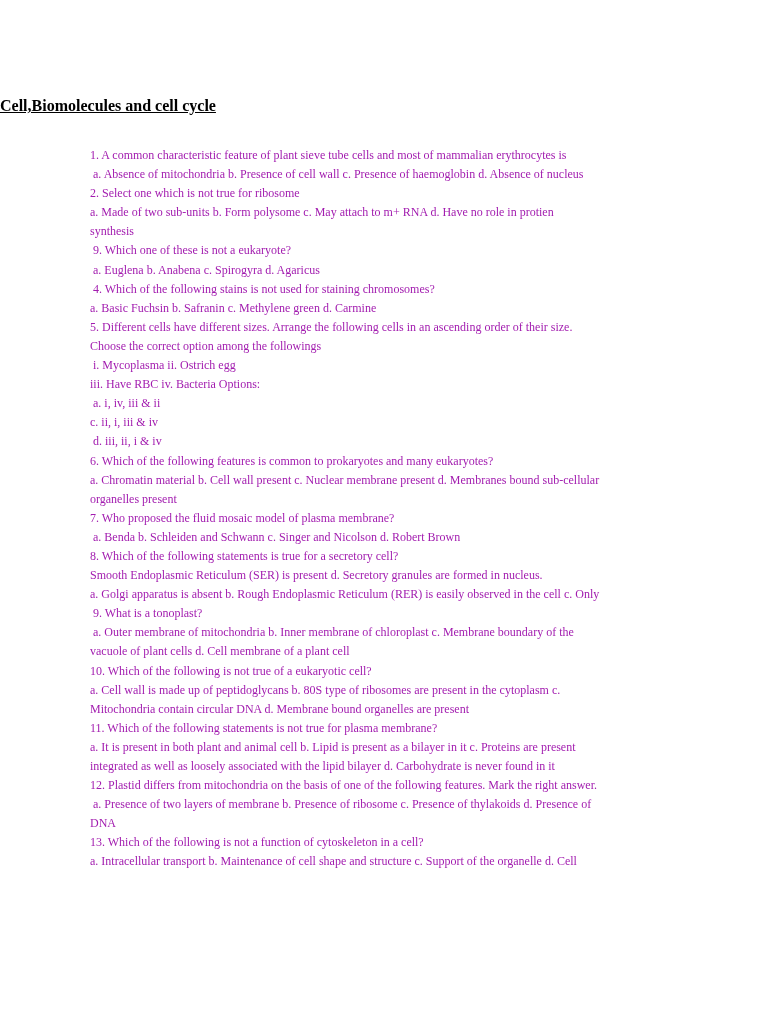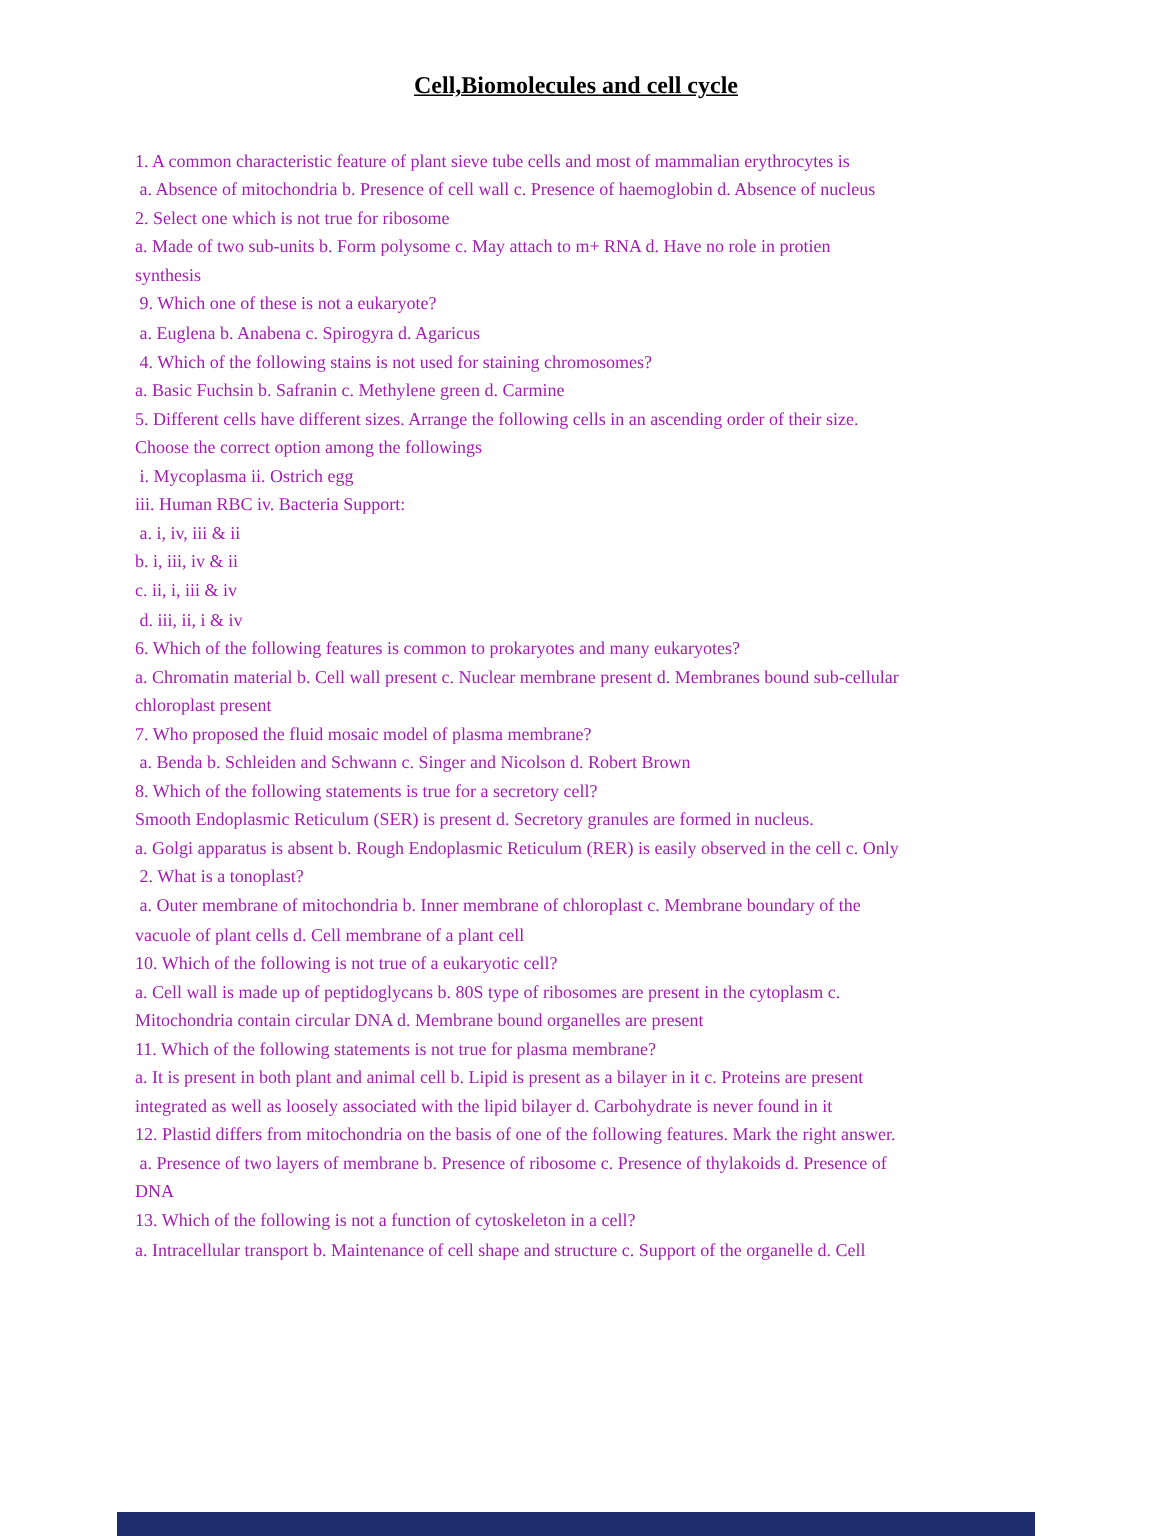--- a/index.html
+++ b/index.html
@@ -11,25 +11,26 @@
     overflow: hidden;
   }
   .doc-page {
     position: relative;
     width: 768px;
     height: 1024px;
     background: #ffffff;
   }
   .doc-title {
     padding-top: 49px;
-    text-align: center;
+    text-align: left;
     font-size: 16px;
     font-weight: bold;
     text-decoration: underline;
     color: #000000;
+    margin-top: 48px;
   }
   .doc-content {
     margin: 31px 80px 0 90px;
     color: #000000;
   }
   .text-line {
     font-size: 12px;
     line-height: 19.1px;
     white-space: pre-wrap;
     color: #a21caf;
@@ -56,34 +57,33 @@
       <div class="text-line">2. Select one which is not true for ribosome</div>
       <div class="text-line">a. Made of two sub-units b. Form polysome c. May attach to m+ RNA d. Have no role in protien</div>
       <div class="text-line">synthesis</div>
       <div class="text-line"> 9. Which one of these is not a eukaryote?</div>
       <div class="text-line"> a. Euglena b. Anabena c. Spirogyra d. Agaricus</div>
       <div class="text-line"> 4. Which of the following stains is not used for staining chromosomes?</div>
       <div class="text-line">a. Basic Fuchsin b. Safranin c. Methylene green d. Carmine</div>
       <div class="text-line">5. Different cells have different sizes. Arrange the following cells in an ascending order of their size.</div>
       <div class="text-line">Choose the correct option among the followings</div>
       <div class="text-line"> i. Mycoplasma ii. Ostrich egg</div>
-      <div class="text-line">iii. Human RBC iv. Bacteria Support:</div>
+      <div class="text-line">iii. Have RBC iv. Bacteria Options:</div>
       <div class="text-line"> a. i, iv, iii &amp; ii</div>
-      <div class="text-line">b. i, iii, iv &amp; ii</div>
       <div class="text-line">c. ii, i, iii &amp; iv</div>
       <div class="text-line"> d. iii, ii, i &amp; iv</div>
       <div class="text-line">6. Which of the following features is common to prokaryotes and many eukaryotes?</div>
       <div class="text-line">a. Chromatin material b. Cell wall present c. Nuclear membrane present d. Membranes bound sub-cellular</div>
-      <div class="text-line">chloroplast present</div>
+      <div class="text-line">organelles present</div>
       <div class="text-line">7. Who proposed the fluid mosaic model of plasma membrane?</div>
       <div class="text-line"> a. Benda b. Schleiden and Schwann c. Singer and Nicolson d. Robert Brown</div>
       <div class="text-line">8. Which of the following statements is true for a secretory cell?</div>
       <div class="text-line">Smooth Endoplasmic Reticulum (SER) is present d. Secretory granules are formed in nucleus.</div>
       <div class="text-line">a. Golgi apparatus is absent b. Rough Endoplasmic Reticulum (RER) is easily observed in the cell c. Only</div>
-      <div class="text-line"> 2. What is a tonoplast?</div>
+      <div class="text-line"> 9. What is a tonoplast?</div>
       <div class="text-line"> a. Outer membrane of mitochondria b. Inner membrane of chloroplast c. Membrane boundary of the</div>
       <div class="text-line">vacuole of plant cells d. Cell membrane of a plant cell</div>
       <div class="text-line">10. Which of the following is not true of a eukaryotic cell?</div>
       <div class="text-line">a. Cell wall is made up of peptidoglycans b. 80S type of ribosomes are present in the cytoplasm c.</div>
       <div class="text-line">Mitochondria contain circular DNA d. Membrane bound organelles are present</div>
       <div class="text-line">11. Which of the following statements is not true for plasma membrane?</div>
       <div class="text-line">a. It is present in both plant and animal cell b. Lipid is present as a bilayer in it c. Proteins are present</div>
       <div class="text-line">integrated as well as loosely associated with the lipid bilayer d. Carbohydrate is never found in it</div>
       <div class="text-line">12. Plastid differs from mitochondria on the basis of one of the following features. Mark the right answer.</div>
       <div class="text-line"> a. Presence of two layers of membrane b. Presence of ribosome c. Presence of thylakoids d. Presence of</div>

